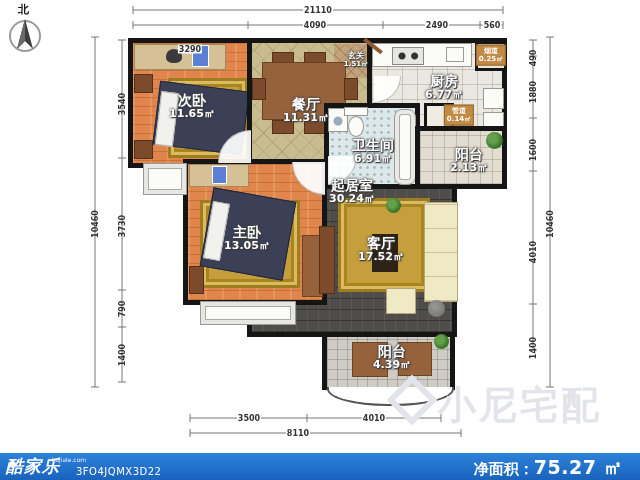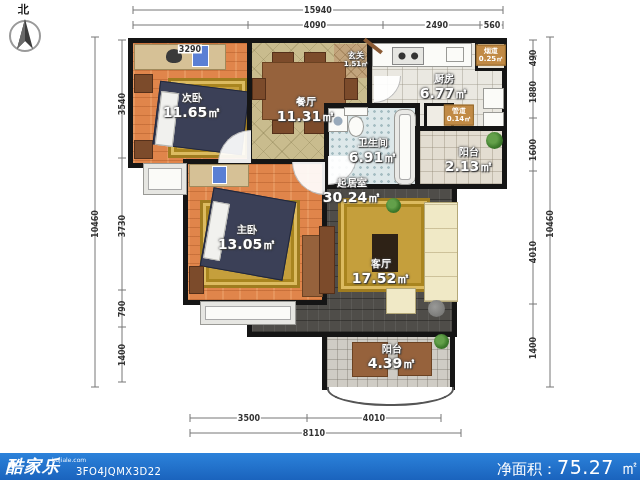--- a/index.html
+++ b/index.html
@@ -39,43 +39,43 @@
   .rug{background:#c59f3c;box-shadow:inset 0 0 0 3px #9f7c1f,inset 0 0 0 6px #dcbb60,inset 0 0 0 9px #a9851f;}
   .wood-dark{background:#7c4b2b;border:1px solid #55301a;}
   .wood-mid{background:#96623c;border:1px solid #6b4222;}
   .cream{background:#f0e9c6;border:1px solid #b4a878;}
   .white-box{background:#fbfbf8;border:1px solid #9a9a96;box-sizing:border-box;}
   .plant{background:radial-gradient(circle at 40% 40%, #63a04a 0 30%, #3d7a2c 60%, #2c5e20 100%);border-radius:50%;}
   .arc{background:rgba(255,255,255,.92);z-index:3;}
   
   .label{position:absolute;transform:translate(-50%,-50%);text-align:center;color:#fff;font-weight:bold;
          text-shadow:0 0 2px #444,0 0 3px #444,1px 1px 1px #333;line-height:1.15;white-space:nowrap;z-index:4;}
-  .label .rname{display:block;font-size:10px;}
-  .label .rarea{display:block;font-size:14px;}
+  .label .rname{display:block;font-size:14px;}
+  .label .rarea{display:block;font-size:11px;}
   .label.small .rname{font-size:8px;}
   .label.small .rarea{font-size:7px;}
   .tag{position:absolute;transform:translate(-50%,-50%);background:#c18a45;color:#fff;font-size:7px;font-weight:bold;
        text-align:center;line-height:1.2;padding:1px 2px;border:1px solid #93682c;z-index:4;white-space:nowrap;}
   .dim{position:absolute;transform:translate(-50%,-50%);font-size:8px;font-weight:bold;color:#333;
        background:#fff;padding:0 1px;white-space:nowrap;z-index:6;}
   .dim.v{transform:translate(-50%,-50%) rotate(-90deg);background:transparent;}
   
   .compass{position:absolute;left:6px;top:2px;width:44px;height:52px;z-index:6;}
   .compass .north-char{font-size:11px;font-weight:bold;color:#111;margin-left:12px;}
   
   .watermark{position:absolute;left:394px;top:380px;z-index:5;color:#e2e4ea;font-weight:bold;
              font-size:38px;letter-spacing:3px;white-space:nowrap;}
   .wm-logo{display:inline-block;width:24px;height:24px;border:6px solid #e2e4ea;transform:rotate(45deg);margin-right:8px;}
   
   .footer{position:absolute;left:0;top:453px;width:640px;height:27px;z-index:8;
           background:linear-gradient(#2c82da,#1a63bd);color:#fff;}
   .f-brand{position:absolute;left:6px;top:2px;font-size:17px;font-weight:bold;font-style:italic;letter-spacing:1px;}
   .f-domain{position:absolute;left:52px;top:3px;font-size:6px;opacity:.9;}
   .f-id{position:absolute;left:76px;top:13px;font-size:10px;letter-spacing:.5px;}
-  .f-area{position:absolute;right:0;top:2px;font-weight:normal;}
+  .f-area{position:absolute;right:17px;top:2px;font-weight:bold;}
   .f-area .lab{font-size:15px;vertical-align:baseline;}
   .f-area .val{font-size:19px;letter-spacing:.5px;}
 </style>
 </head>
 <body>
 
 <div class="stage">
 
   <svg class="abs" width="640" height="480" style="left:0;top:0;z-index:5;" xmlns="http://www.w3.org/2000/svg">
     <g stroke="#777" stroke-width="1" fill="none">
@@ -83,39 +83,39 @@
       <path d="M133,25 H503 M133,21 V29 M248,21 V29 M383,21 V29 M480,21 V29 M503,21 V29"></path>
       <path d="M95,37 V387 M91,37 H99 M91,387 H99"></path>
       <path d="M122,40 V382 M118,40 H126 M118,158 H126 M118,290 H126 M118,327 H126 M118,382 H126"></path>
       <path d="M533,40 V350 M529,40 H537 M529,56 H537 M529,118 H537 M529,171 H537 M529,304 H537 M529,350 H537"></path>
       <path d="M550,37 V387 M546,37 H554 M546,387 H554"></path>
       <path d="M190,418 H441 M190,414 V422 M307,414 V422 M441,414 V422"></path>
       <path d="M190,433 H461 M190,429 V437 M461,429 V437"></path>
     </g>
   </svg>
 
-  <div class="dim" style="left:318px;top:10px;">15940</div>
+  <div class="dim" style="left:318px;top:10px;">21110</div>
   <div class="dim" style="left:190px;top:25px;margin-top:24px;">3290</div>
   <div class="dim" style="left:315px;top:25px;">4090</div>
   <div class="dim" style="left:437px;top:25px;">2490</div>
   <div class="dim" style="left:492px;top:25px;">560</div>
   <div class="dim v" style="left:95px;top:224px;">10460</div>
   <div class="dim v" style="left:122px;top:104px;">3540</div>
   <div class="dim v" style="left:122px;top:226px;">3730</div>
   <div class="dim v" style="left:122px;top:309px;">790</div>
   <div class="dim v" style="left:122px;top:355px;">1400</div>
   <div class="dim v" style="left:533px;top:58px;">490</div>
   <div class="dim v" style="left:533px;top:92px;">1880</div>
   <div class="dim v" style="left:533px;top:150px;">1600</div>
   <div class="dim v" style="left:533px;top:252px;">4010</div>
   <div class="dim v" style="left:533px;top:348px;">1400</div>
   <div class="dim v" style="left:550px;top:224px;">10460</div>
   <div class="dim" style="left:249px;top:418px;">3500</div>
   <div class="dim" style="left:374px;top:418px;">4010</div>
-  <div class="dim" style="left:314px;top:433px;">8110</div>
+  <div class="dim" style="left:298px;top:433px;">8110</div>
 
   <div class="compass">
     <div class="north-char">北</div>
     <svg width="44" height="40" xmlns="http://www.w3.org/2000/svg">
       <circle cx="19" cy="19" r="15" stroke="#9a9a9a" stroke-width="2" fill="none"></circle>
       <polygon points="19,2 27,32 19,24 11,32" fill="#3c3c3c"></polygon>
       <polygon points="19,2 19,24 11,32" fill="#6a6a6a"></polygon>
     </svg>
   </div>
 
@@ -216,37 +216,40 @@
     <span class="rarea">2.13㎡</span>
   </div>
   <div class="label" style="left:352px;top:191px;">
     <span class="rname">起居室</span>
     <span class="rarea">30.24㎡</span>
   </div>
   <div class="label" style="left:247px;top:238px;">
     <span class="rname">主卧</span>
     <span class="rarea">13.05㎡</span>
   </div>
-  <div class="label" style="left:381px;top:272px;">
+  <div class="label" style="left:381px;top:249px;">
     <span class="rname">客厅</span>
     <span class="rarea">17.52㎡</span>
   </div>
   <div class="label" style="left:392px;top:357px;">
     <span class="rname">阳台</span>
     <span class="rarea">4.39㎡</span>
   </div>
   <div class="tag" style="left:491px;top:55px;">
     <span>烟道</span><br>
     <span>0.25㎡</span>
   </div>
   <div class="tag" style="left:439px;top:115px;margin-left:20px;">
     <span>管道</span><br>
     <span>0.14㎡</span>
   </div>
 
+  <div class="watermark">
+    <span class="wm-logo"></span><span>小尼宅配</span>
+  </div>
 
   <div class="footer">
     <div class="f-brand">酷家乐</div>
     <div class="f-domain">kujiale.com</div>
     <div class="f-id">3FO4JQMX3D22</div>
     <div class="f-area">
       <span class="lab">净面积：</span><span class="val"><span>75.27</span> <span>㎡</span></span>
     </div>
   </div>
 

